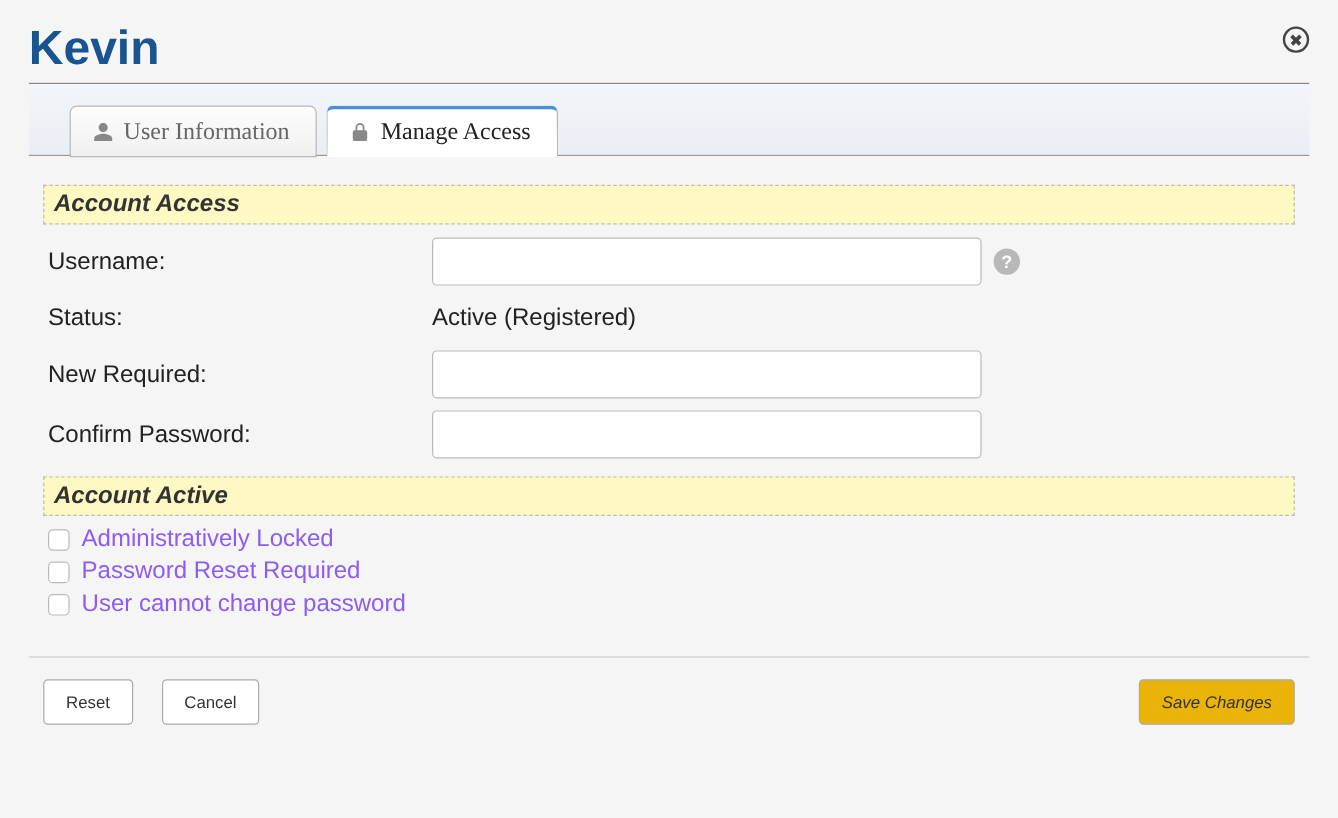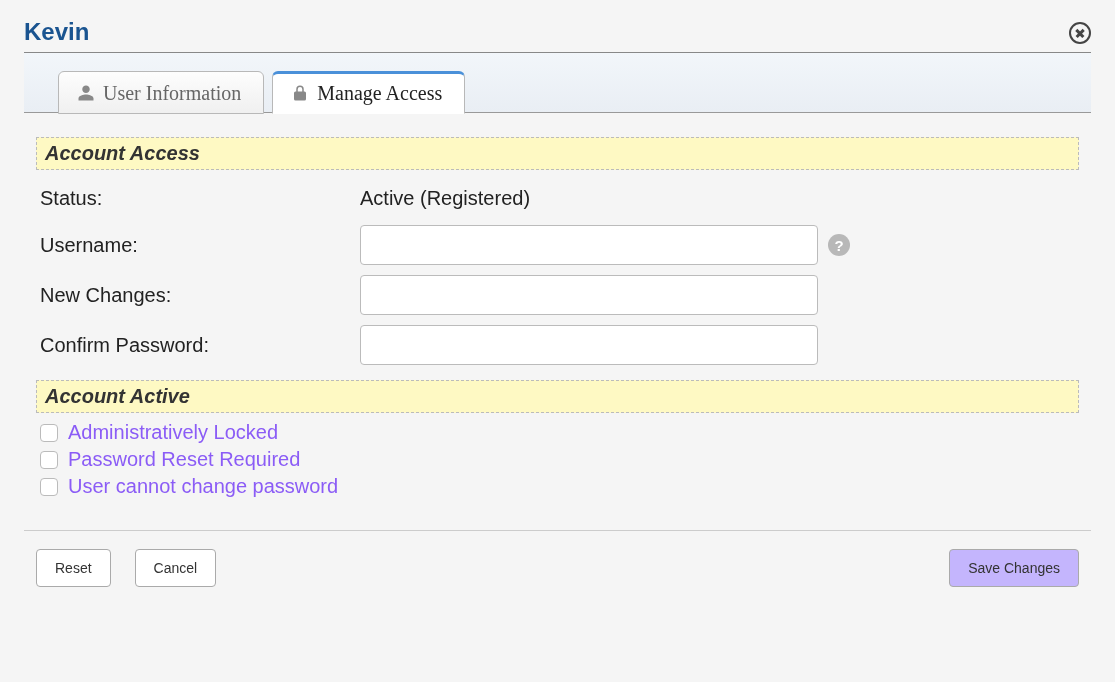--- a/index.html
+++ b/index.html
@@ -16,21 +16,21 @@
       height: 682px;
     }
     .header {
       display: flex;
       justify-content: space-between;
       align-items: flex-start;
       margin-bottom: 6px;
     }
     .page-title {
       color: #1a5490;
-      font-size: 24px;
+      font-size: 40px;
       font-weight: 600;
     }
     .close-icon {
       width: 22px;
       height: 22px;
       border: 2.5px solid #444;
       border-radius: 50%;
       display: flex;
       align-items: center;
       justify-content: center;
@@ -194,21 +194,22 @@
     .btn {
       border: 1px solid #aaa;
       border-radius: 4px;
       background: #fff;
       padding: 10px 18px;
       font-size: 14px;
       color: #333;
       cursor: pointer;
     }
     .btn-save {
-      background: #c4b5fd;
+      background: #eab308;
+      font-style: italic;
     }
   </style>
 </head>
 <body>
 
 <div class="header">
   <h1 class="page-title">Kevin</h1>
   <div class="close-icon"></div>
 </div>
 
@@ -233,32 +234,32 @@
       <span>Manage Access</span>
     </div>
   </div>
 </div>
 
 <div class="content">
 
   <div class="section-header">Account Access</div>
 
   <div class="form-row">
-    <div class="form-label">Status:</div>
-    <div class="form-value">Active (Registered)</div>
-  </div>
-
-  <div class="form-row">
     <div class="form-label">Username:</div>
     <input type="text" class="form-input" value="" style="">
     <span class="help-icon">?</span>
   </div>
 
   <div class="form-row">
-    <div class="form-label">New Changes:</div>
+    <div class="form-label">Status:</div>
+    <div class="form-value">Active (Registered)</div>
+  </div>
+
+  <div class="form-row">
+    <div class="form-label">New Required:</div>
     <input type="password" class="form-input" value="" style="">
   </div>
 
   <div class="form-row">
     <div class="form-label">Confirm Password:</div>
     <input type="password" class="form-input" value="" style="">
   </div>
 
   <div class="section-header flags">Account Active</div>
 

